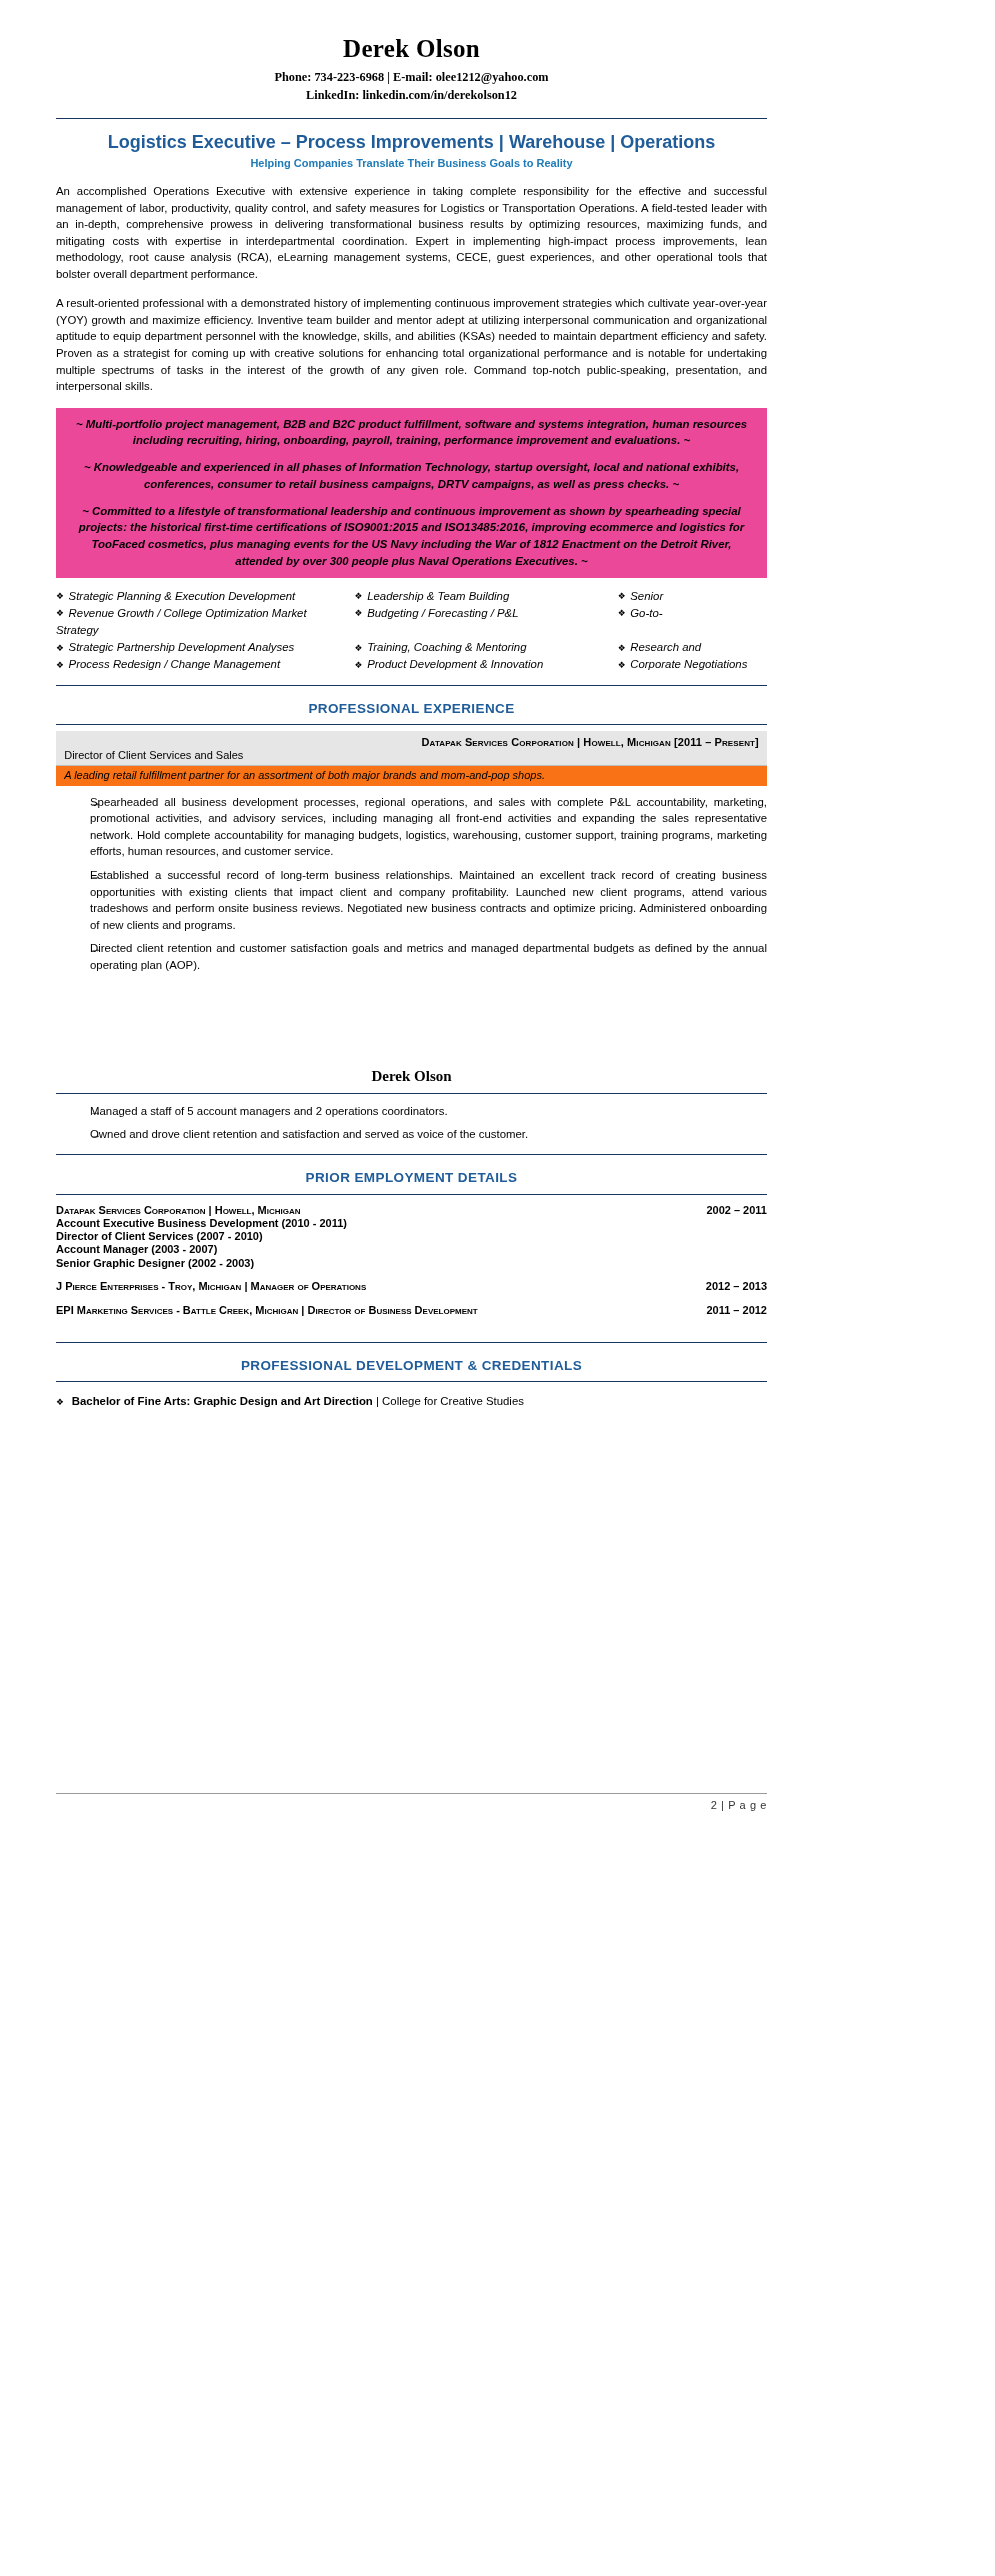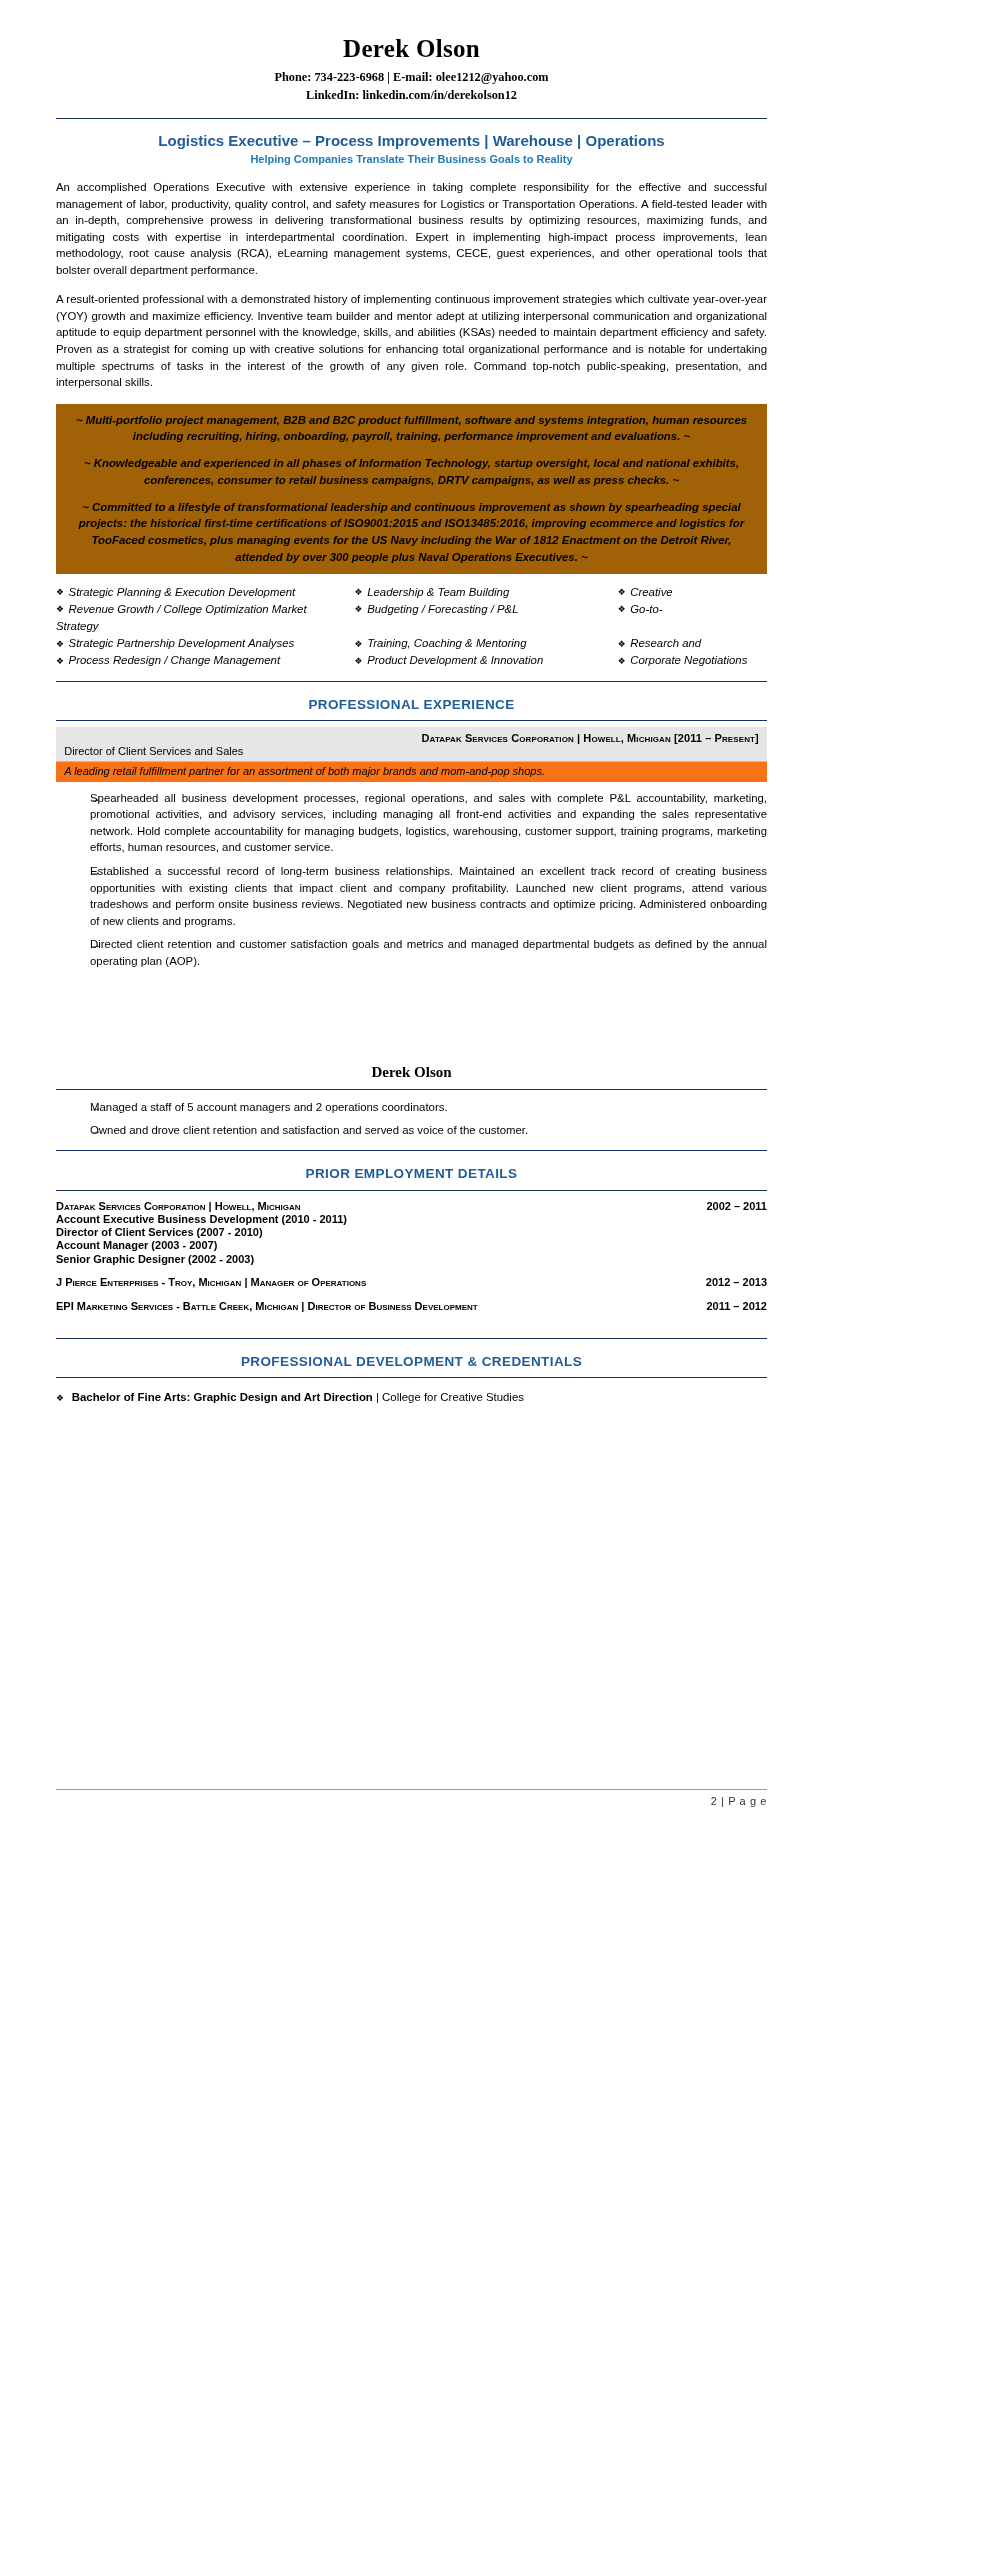--- a/index.html
+++ b/index.html
@@ -43,42 +43,42 @@
     border: none;
     border-top: 0.9px solid #17365d;
     margin: 8.2px 0 5.9px 0;
   }
   
   .headline {
     text-align: center;
     color: #1f5c99;
     font-family: "Liberation Sans", sans-serif;
     font-weight: bold;
-    font-size: 15px;
+    font-size: 18px;
     margin: 0 0 4.7px 0;
   }
   .subheadline {
     text-align: center;
     color: #1f7bb8;
     font-family: "Liberation Sans", sans-serif;
     font-weight: bold;
     font-size: 11px;
     margin: 0 0 14px 0;
   }
   
   .para {
     text-align: justify;
     font-family: "Liberation Sans", sans-serif;
     font-size: 11.4px;
     line-height: 1.45;
     margin: 8px 0 13px 0;
   }
   
   .band {
-    background: #a16207;
+    background: #ec4899;
     padding: 8.2px 15px 9.4px 15px;
     margin: 3.5px 0 2.3px 0;
   }
   .band-line {
     text-align: center;
     font-family: "Liberation Sans", sans-serif;
     font-style: italic;
     font-weight: bold;
     font-size: 11.4px;
     line-height: 1.45;
@@ -242,21 +242,21 @@
   <div class="band">
     <p class="band-line">~ Multi-portfolio project management, B2B and B2C product fulfillment, software and systems integration, human resources including recruiting, hiring, onboarding, payroll, training, performance improvement and evaluations. ~</p>
     <p class="band-line">~ Knowledgeable and experienced in all phases of Information Technology, startup oversight, local and national exhibits, conferences, consumer to retail business campaigns, DRTV campaigns, as well as press checks. ~</p>
     <p class="band-line">~ Committed to a lifestyle of transformational leadership and continuous improvement as shown by spearheading special projects: the historical first-time certifications of ISO9001:2015 and ISO13485:2016, improving ecommerce and logistics for TooFaced cosmetics, plus managing events for the US Navy including the War of 1812 Enactment on the Detroit River, attended by over 300 people plus Naval Operations Executives. ~</p>
   </div>
 
   <div class="skills">
     <div class="skill-row">
       <div class="skill-cell c1 bullet-d">Strategic Planning &amp; Execution Development</div>
       <div class="skill-cell c2 bullet-d">Leadership &amp; Team Building</div>
-      <div class="skill-cell c3 bullet-d">Creative</div>
+      <div class="skill-cell c3 bullet-d">Senior</div>
     </div>
     <div class="skill-row">
       <div class="skill-cell c1 bullet-d">Revenue Growth / College Optimization Market Strategy</div>
       <div class="skill-cell c2 bullet-d">Budgeting / Forecasting / P&amp;L</div>
       <div class="skill-cell c3 bullet-d">Go-to-</div>
     </div>
     <div class="skill-row">
       <div class="skill-cell c1 bullet-d">Strategic Partnership Development Analyses</div>
       <div class="skill-cell c2 bullet-d">Training, Coaching &amp; Mentoring</div>
       <div class="skill-cell c3 bullet-d">Research and</div>

